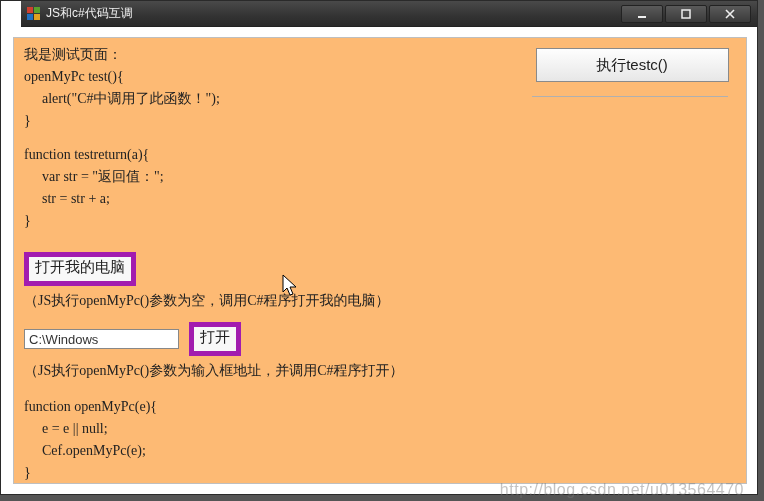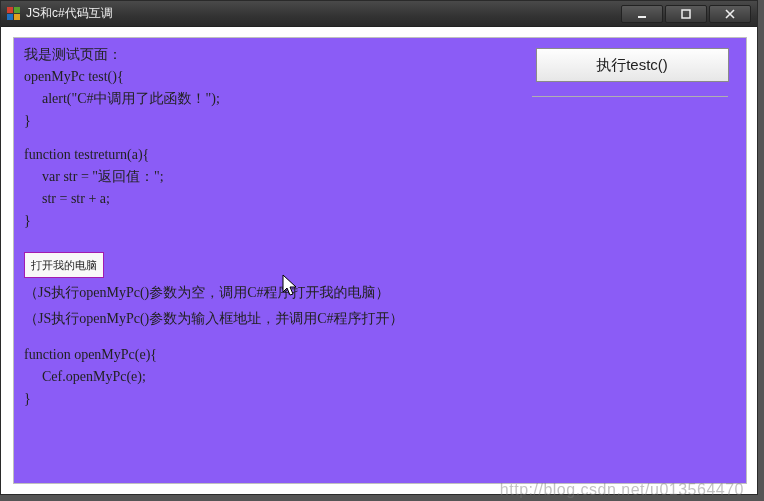--- a/index.html
+++ b/index.html
@@ -10,20 +10,21 @@
     height: 501px;
     overflow: hidden;
     position: relative;
   }
   .window {
     width: 758px;
     height: 495px;
     background: #fff;
     border: 1px solid #2a2a2a;
     position: relative;
+    padding-left: 20px;
   }
   .titlebar {
     height: 26px;
     background: linear-gradient(#4a4a4a, #333 60%, #2a2a2a);
     display: flex;
     align-items: center;
     color: #f0f0f0;
     font-size: 12px;
     padding: 0 6px;
     border-bottom: 1px solid #222;
@@ -50,43 +51,43 @@
   .client {
     position:absolute;
     top:26px; left:0; right:0; bottom:0;
     background:#fff;
     padding: 10px 10px 10px 12px;
   }
   .inner-panel {
     border: 1px solid #bfbfbf;
     width: 100%;
     height: 100%;
-    background: #8b5cf6;
+    background: #fdba74;
     position: relative;
     padding: 8px 12px;
   }
   .left-col {
     position:absolute;
     left: 10px; top: 6px;
     width: 480px;
     color: #222;
     font-size: 14px;
     line-height: 22px;
     font-family: "SimSun","Microsoft YaHei",serif;
   }
   .code-line { white-space: pre; }
   .indent1 { padding-left: 18px; }
   .gap { height: 12px; }
   .btn-small {
     display:inline-block;
-    font-size: 11px;
+    font-size: 15px;
     padding: 1px 6px;
     background: #f8f8f8;
-    border: 1px solid #a21caf;
-    font-family: Liberation Sans, sans-serif;
+    border: 5px solid #a21caf;
+    font-family: Liberation Mono, monospace;
     cursor: default;
   }
   .desc {
     font-size: 14px;
     color:#222;
     margin-top: 4px;
   }
   .path-input {
     width: 155px;
     height: 20px;
@@ -184,25 +185,30 @@
         <div class="code-line">function testreturn(a){</div>
         <div class="code-line indent1">var str = "返回值：";</div>
         <div class="code-line indent1">str = str + a;</div>
         <div class="code-line">}</div>
 
         <div style="height:20px"></div>
 
         <span class="btn-small">打开我的电脑</span>
         <div class="desc">（JS执行openMyPc()参数为空，调用C#程序打开我的电脑）</div>
 
+        <div class="row-inline">
+          <input class="path-input" value="C:\Windows" style="">
+          <span class="btn-small">打开</span>
+        </div>
         <div class="desc">（JS执行openMyPc()参数为输入框地址，并调用C#程序打开）</div>
 
         <div style="height:14px"></div>
 
         <div class="code-line">function openMyPc(e){</div>
+        <div class="code-line indent1">e = e || null;</div>
         <div class="code-line indent1">Cef.openMyPc(e);</div>
         <div class="code-line">}</div>
       </div>
 
       <div class="right-col">
         <div class="action-btn">执行testc()</div>
         <hr class="hr">
       </div>
 
       <div class="cursor-arrow">

